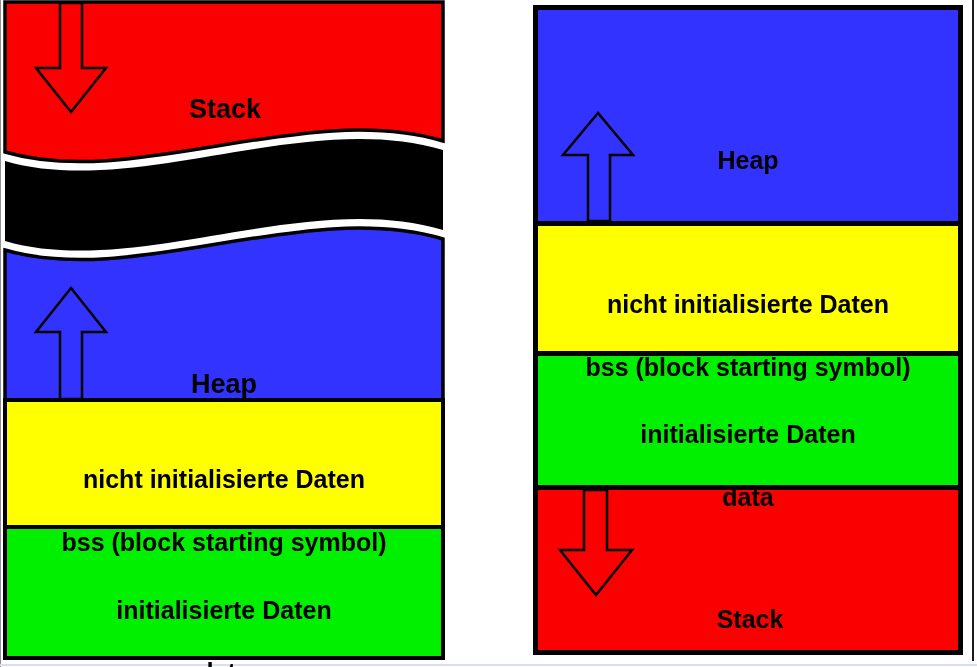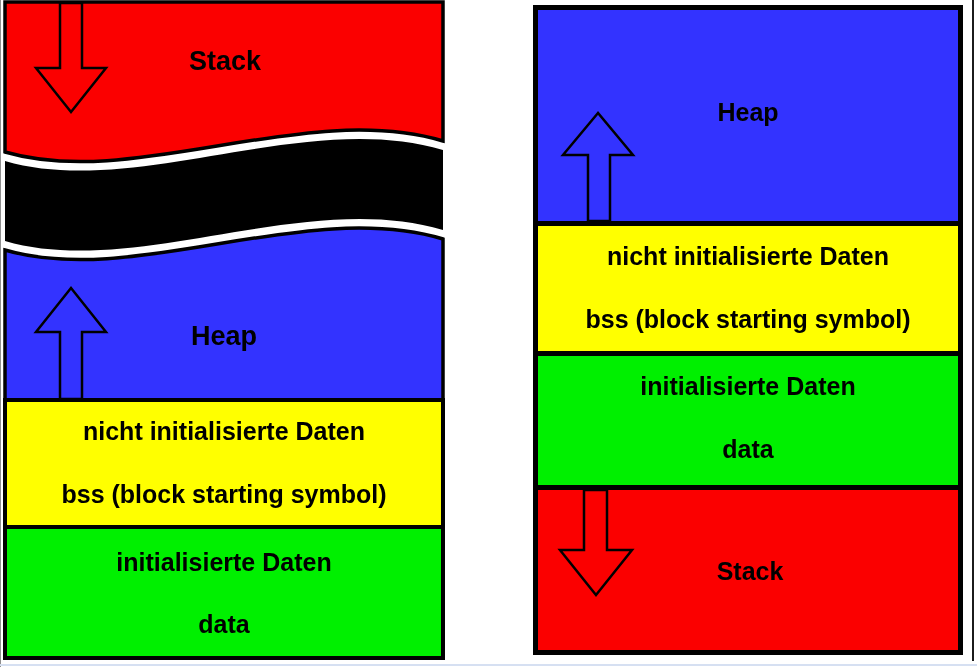--- a/index.html
+++ b/index.html
@@ -9,21 +9,21 @@
     font-family:"Liberation Sans",sans-serif;
     font-weight:bold;color:#000;
   }
   .frame-line{position:absolute;}
   #frame-left{left:0;top:0;width:1px;height:667px;background:#8f8f8f;}
   #frame-right{left:972px;top:0;width:2px;height:661px;background:#1b1b1b;}
   #frame-bottom{left:0;top:664px;width:977px;height:2px;background:#d6e0f2;}
 
   .label{
     position:absolute;transform:translate(-50%,-50%);
-    white-space:nowrap;font-size:25px;line-height:1;
+    white-space:nowrap;font-size:25px;line-height:1;margin-top:48px;
   }
   .label-lg{font-size:27px;}
 
   #left-svg{position:absolute;left:0;top:0;}
 
   
   #right-diagram{
     position:absolute;left:533px;top:5px;width:430px;height:650px;
     border:5px solid #000;box-sizing:border-box;
   }

